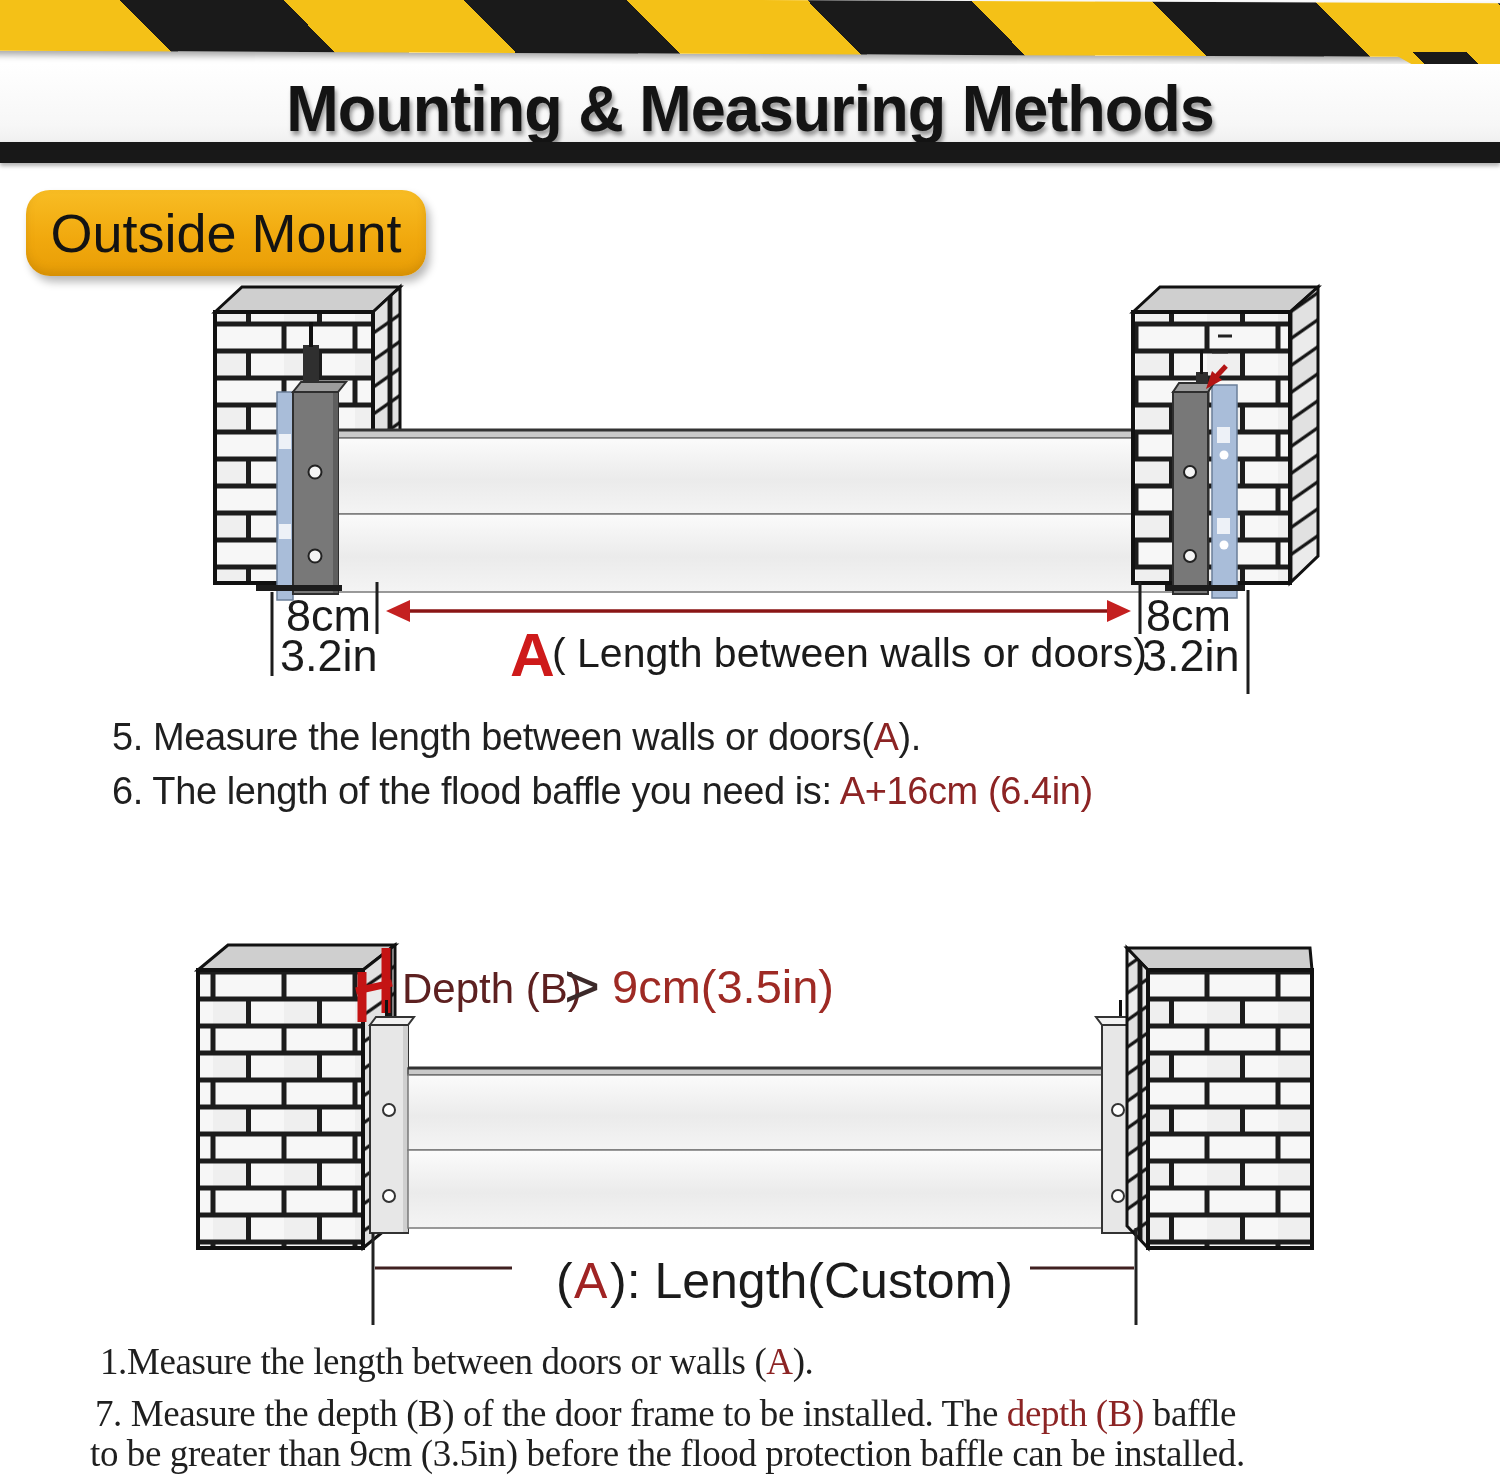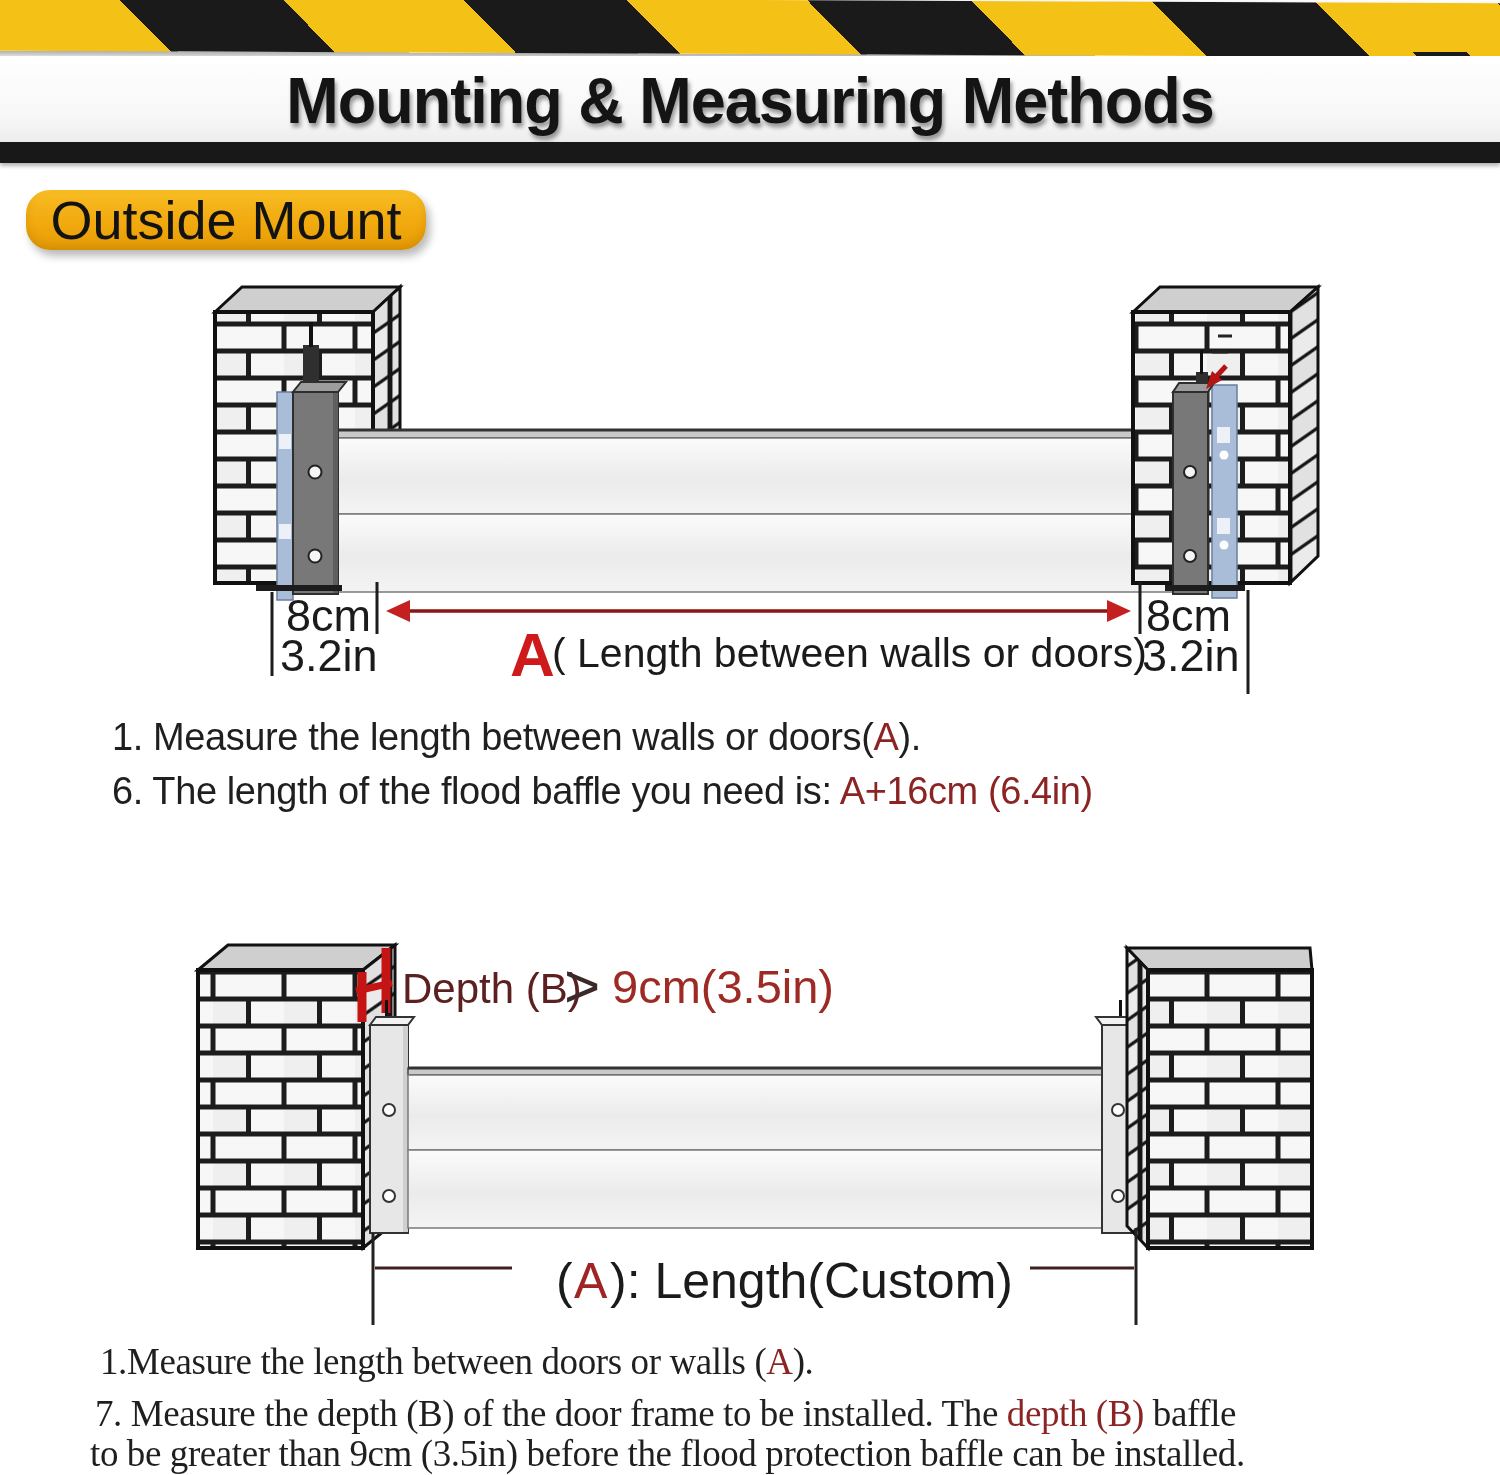--- a/index.html
+++ b/index.html
@@ -13,32 +13,32 @@
     background:repeating-linear-gradient(45deg,#f4c117 0 128px,#1a1a1a 128px 244px);
     transform:rotate(0.25deg);transform-origin:center;
     box-shadow:0 4px 7px rgba(0,0,0,0.35);
   }
   .hazard-chip{
     position:absolute;top:52px;right:0;width:110px;height:34px;
     background:repeating-linear-gradient(45deg,#f4c117 0 40px,#1a1a1a 40px 78px);
     clip-path:polygon(0 0,100% 0,100% 100%,55% 100%);
   }
   .title-band{
-    position:absolute;top:56px;left:0;width:100%;height:88px;
+    position:absolute;top:64px;left:0;width:100%;height:88px;
     background:linear-gradient(180deg,#ffffff 0%,#f7f7f7 70%,#ececec 100%);
     display:flex;align-items:center;justify-content:center;text-align:right;
   }
   .page-title{
     margin:0;font-size:63px;font-weight:700;color:#141414;letter-spacing:-1px;
     text-shadow:2px 4px 4px rgba(0,0,0,0.4);transform:scaleY(1.04);
   }
   .black-bar{position:absolute;top:142px;left:0;width:100%;height:21px;background:#181818;box-shadow:0 3px 4px rgba(0,0,0,0.3);}
   
   .badge{
-    position:absolute;left:26px;width:400px;height:60px;border-radius:24px;
+    position:absolute;left:26px;width:400px;height:86px;border-radius:24px;
     background:linear-gradient(180deg,#f8bd24 0%,#f1a90e 55%,#e89d06 100%);
     display:flex;align-items:center;justify-content:center;
     font-size:54px;color:#131313;letter-spacing:0;
     box-shadow:4px 6px 9px rgba(0,0,0,0.28), inset 0 -5px 8px rgba(140,90,0,0.22);
   }
   .badge-outside{top:190px;}
   .badge-inside{top:842px;}
   
   .diagram{position:absolute;left:0;}
   svg{font-family:"Liberation Sans",sans-serif;}
@@ -151,21 +151,21 @@
       <text x="1146" y="631" font-size="45">8cm</text>
       <text x="1142" y="671" font-size="45">3.2in</text>
       <text>
         <tspan x="510" y="676" font-size="62" font-weight="800" fill="#ce1a1a">A</tspan>
         <tspan x="552" y="667" font-size="41" fill="#1b1b1b">( Length between walls or doors)</tspan>
       </text>
     </g>
   </svg>
 
   <div class="steps-outside">
-    <div class="step" style="left:112px;top:716px"><span>1. Measure the length between walls or doors(</span><span class="seg-red">A</span><span>).</span></div>
+    <div class="step" style="left:112px;top:716px"><span>5. Measure the length between walls or doors(</span><span class="seg-red">A</span><span>).</span></div>
     <div class="step" style="left:112px;top:770px"><span>6. The length of the flood baffle you need is: </span><span class="seg-red">A+16cm (6.4in)</span></div>
   </div>
 
 
   <svg class="diagram" style="top:940px" width="1500" height="398" viewBox="0 940 1500 398">
     <defs>
       <pattern id="brickB" width="71" height="54" patternUnits="userSpaceOnUse">
         <rect width="71" height="54" fill="#1c1c1c"></rect>
         <rect x="2.5" y="2.5" width="66" height="22" fill="#f7f7f7"></rect>
         <rect x="-33" y="29.5" width="66" height="22" fill="#efefef"></rect>

